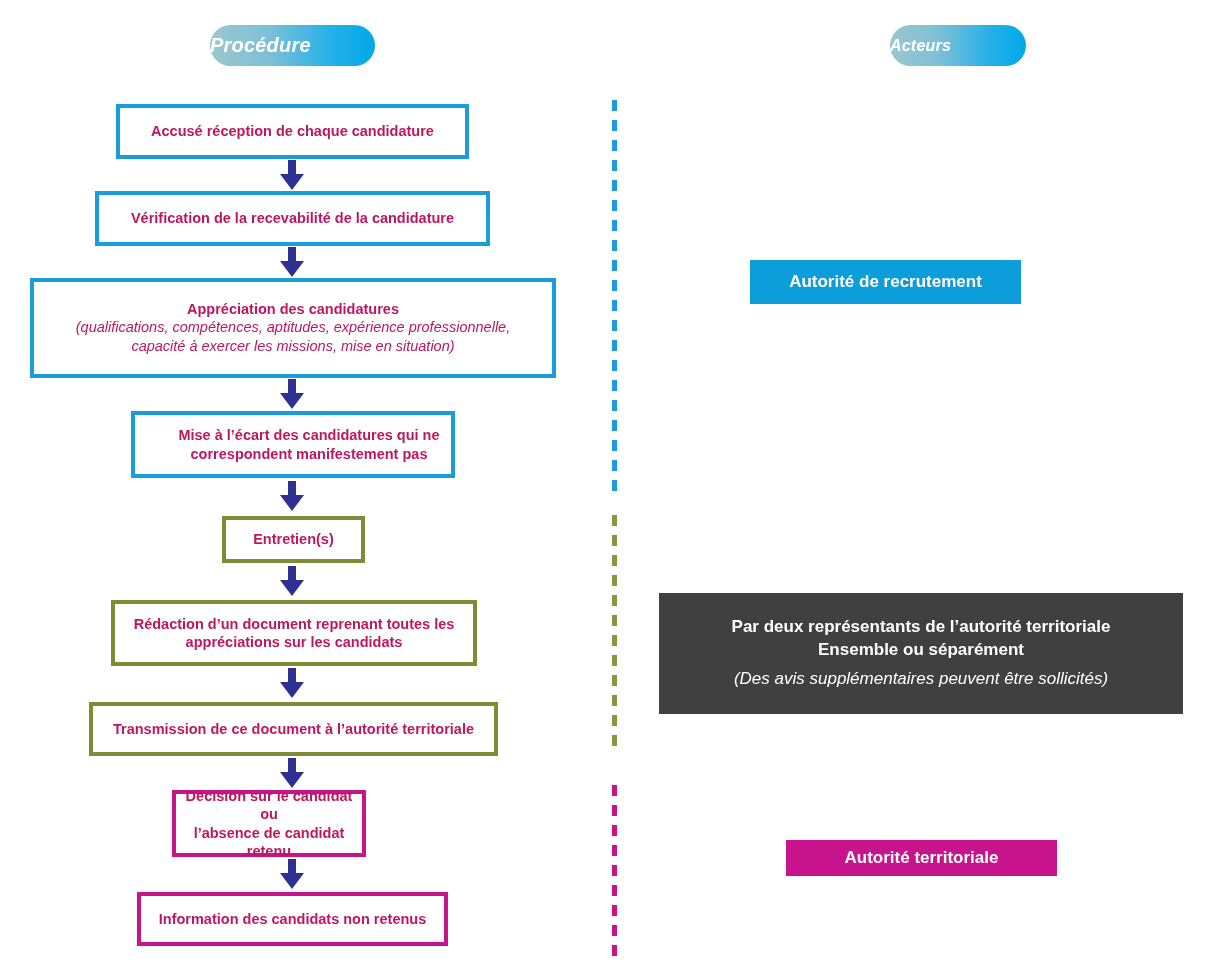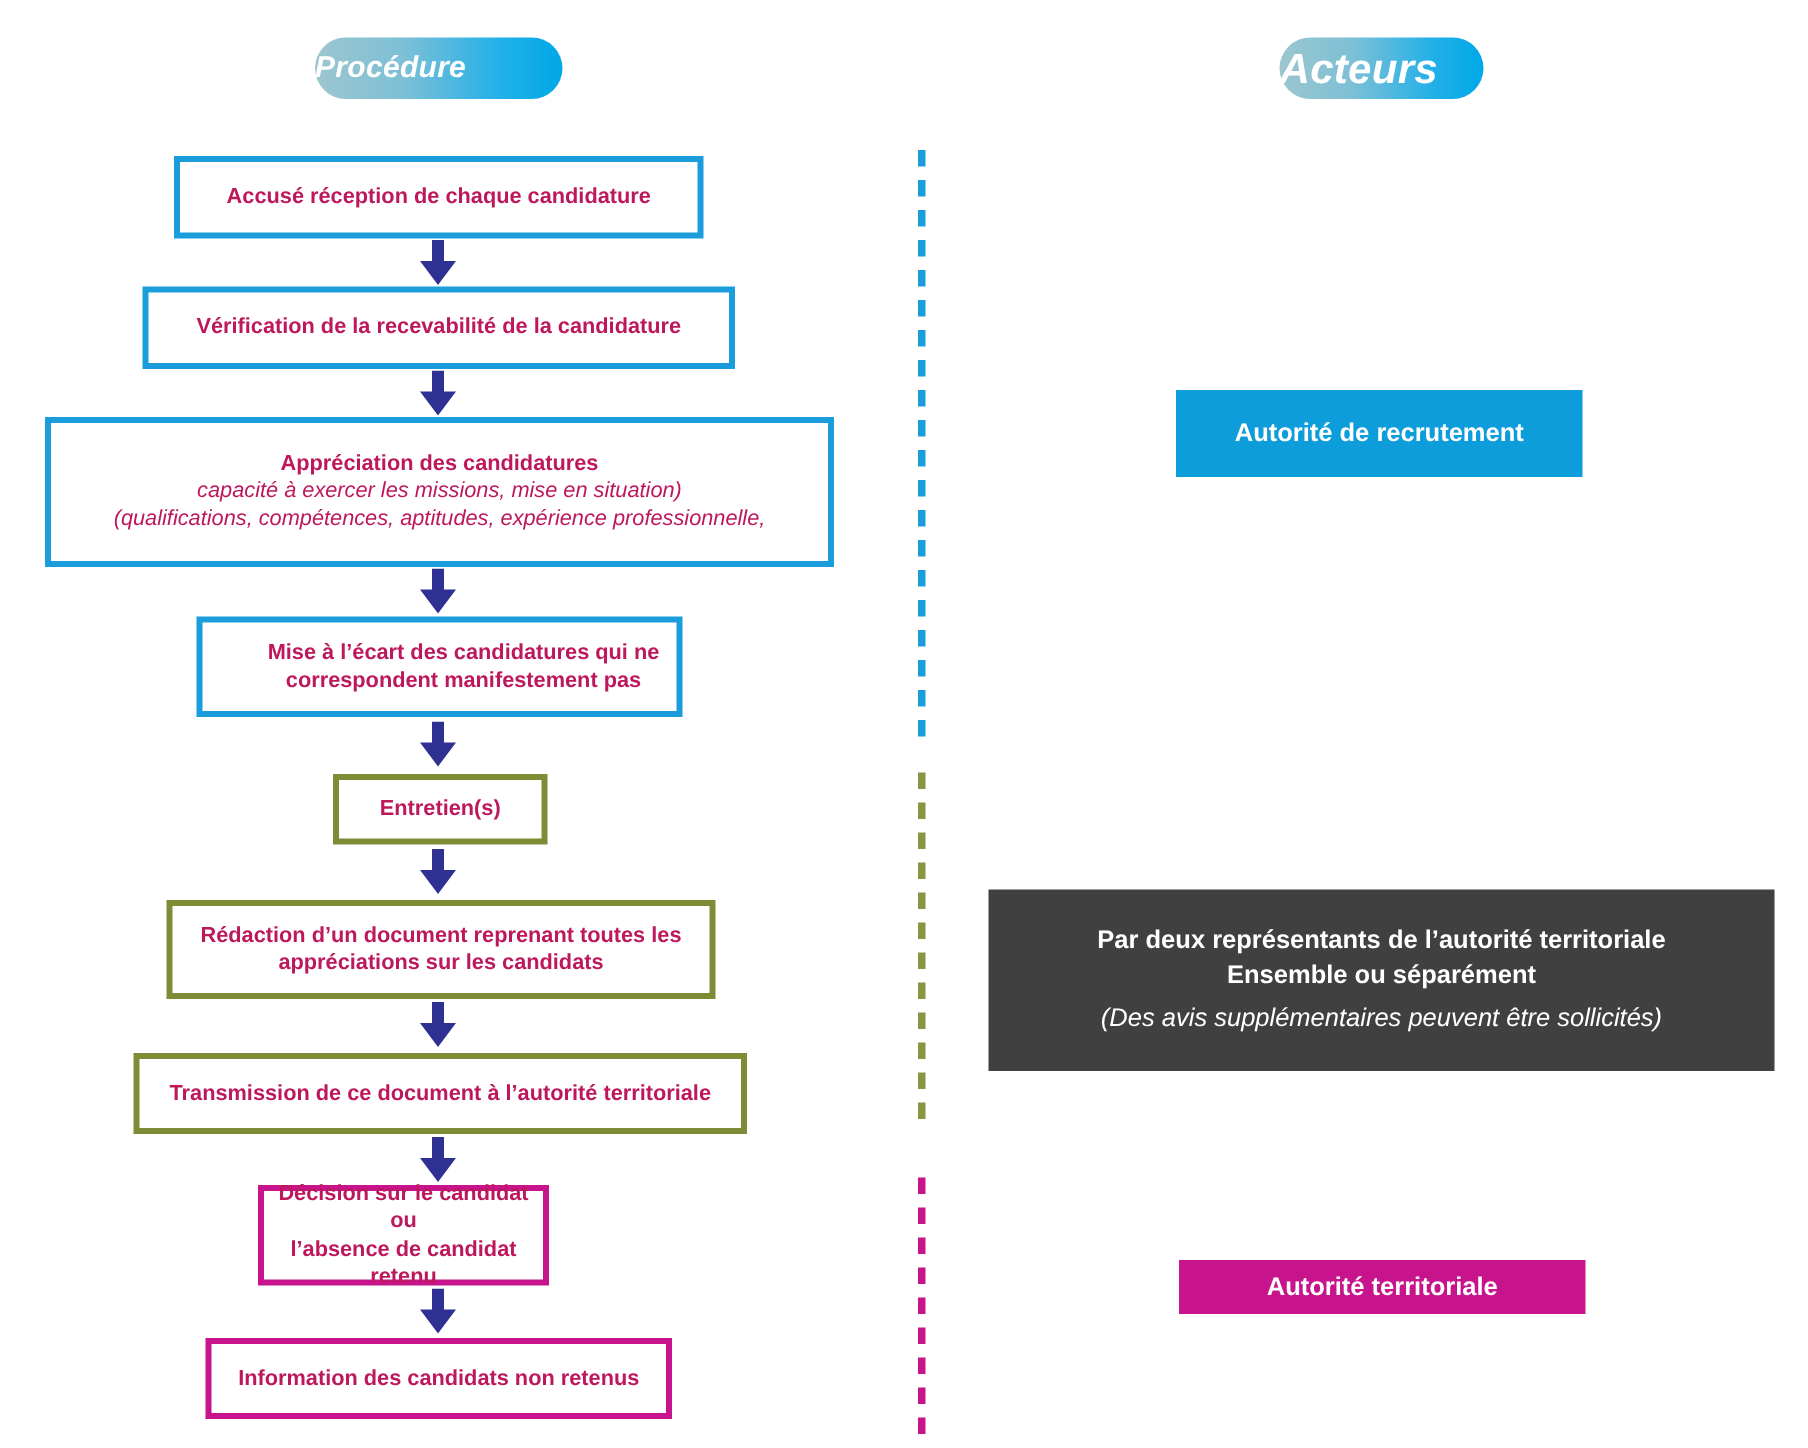--- a/index.html
+++ b/index.html
@@ -26,22 +26,22 @@
     color: #ffffff;
     font-style: italic;
     font-weight: bold;
     letter-spacing: .2px;
   }
   #pill-procedure {
     left: 210px; top: 25px; width: 165px; height: 41px;
     font-size: 20px;
   }
   #pill-acteurs {
-    left: 853px; top: 25px; width: 136px; height: 41px;
-    font-size: 28px;
+    left: 890px; top: 25px; width: 136px; height: 41px;
+    font-size: 16px;
   }
 
   
   .node {
     position: absolute;
     box-sizing: border-box;
     background: #ffffff;
     display: flex;
     flex-direction: column;
     align-items: center;
@@ -125,22 +125,22 @@
 <div class="node brd-blue" style="left:116px; top:104px; width:353px; height:55px;">
   <div class="title">Accusé réception de chaque candidature</div>
 </div>
 
 <div class="node brd-blue" style="left:95px; top:191px; width:395px; height:55px;">
   <div class="title">Vérification de la recevabilité de la candidature</div>
 </div>
 
 <div class="node brd-blue" style="left:30px; top:278px; width:526px; height:100px;">
   <div class="title">Appréciation des candidatures</div>
+  <div class="sub">(qualifications, compétences, aptitudes, expérience professionnelle,</div>
   <div class="sub">capacité à exercer les missions, mise en situation)</div>
-  <div class="sub">(qualifications, compétences, aptitudes, expérience professionnelle,</div>
 </div>
 
 <div class="node brd-blue" style="left:131px; top:411px; width:324px; height:67px;padding-left:32px;">
   <div class="title" style="white-space:pre-line;">Mise à l’écart des candidatures qui ne
 correspondent manifestement pas</div>
 </div>
 
 <div class="node brd-olive" style="left:222px; top:516px; width:143px; height:47px;">
   <div class="title">Entretien(s)</div>
 </div>
@@ -245,21 +245,21 @@
     <i></i>
     <i></i>
     <i></i>
     <i></i>
     <i></i>
     <i></i>
     <i></i>
     <i></i>
 </div>
 
-<div class="actor fill-blue" style="left:784px; top:260px; width:271px; height:58px;">
+<div class="actor fill-blue" style="left:750px; top:260px; width:271px; height:44px;">
   <div class="aline">Autorité de recrutement</div>
 </div>
 
 <div class="actor fill-olive" style="left:659px; top:593px; width:524px; height:121px;">
   <div class="aline">Par deux représentants de l’autorité territoriale</div>
   <div class="aline">Ensemble ou séparément</div>
   <div class="anote" style="margin-top:6px;">(Des avis supplémentaires peuvent être sollicités)</div>
 </div>
 
 <div class="actor fill-pink" style="left:786px; top:840px; width:271px; height:36px;">

